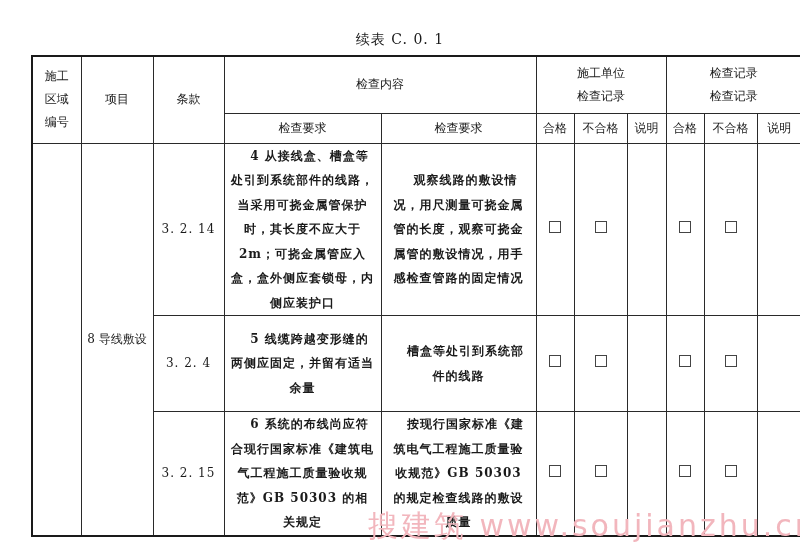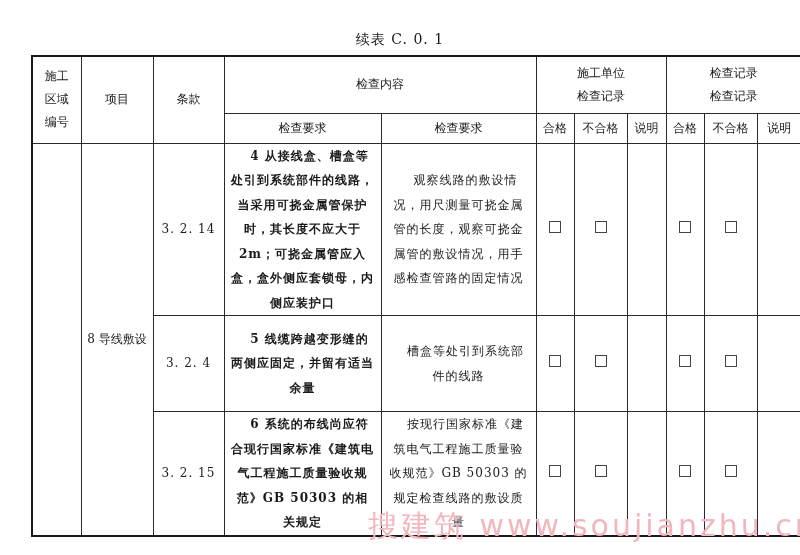--- a/index.html
+++ b/index.html
@@ -10,21 +10,21 @@
   table.sheet { position: absolute; left: 31px; top: 55px; border-collapse: collapse;
                 table-layout: fixed; width: 770px; padding-left: 12px; }
   table.sheet td { border: 1px solid #2a2a2a; padding: 0; text-align: center; vertical-align: middle;
                    font-size: 12px; line-height: 23px; }
   table.sheet { border: 2px solid #1a1a1a; }
   .hdr-multi { line-height: 22px; }
   .cell-text { text-align: justify; padding: 0 6px !important; line-height: 24.5px !important;
                font-size: 12px; letter-spacing: 1px; }
   .cell-text .indent { display: inline-block; width: 14px; }
   .req { font-weight: bold; }
-  .method { font-weight: normal; }
+  .method { font-weight: bold; }
   .clause { font-size: 11.5px; letter-spacing: 1px; }
   .box { display: inline-block; width: 10px; height: 10px; border: 1px solid #444; background: #fff; }
   .watermark { position: absolute; left: 368px; top: 506px; font-size: 30px; color: #f2b6bd;
                font-family: "DejaVu Sans", "Liberation Sans", sans-serif; letter-spacing: 3px; white-space: nowrap; }
 </style>
 </head>
 <body>
 
 <div class="title">续表 C. 0. 1</div>
 

